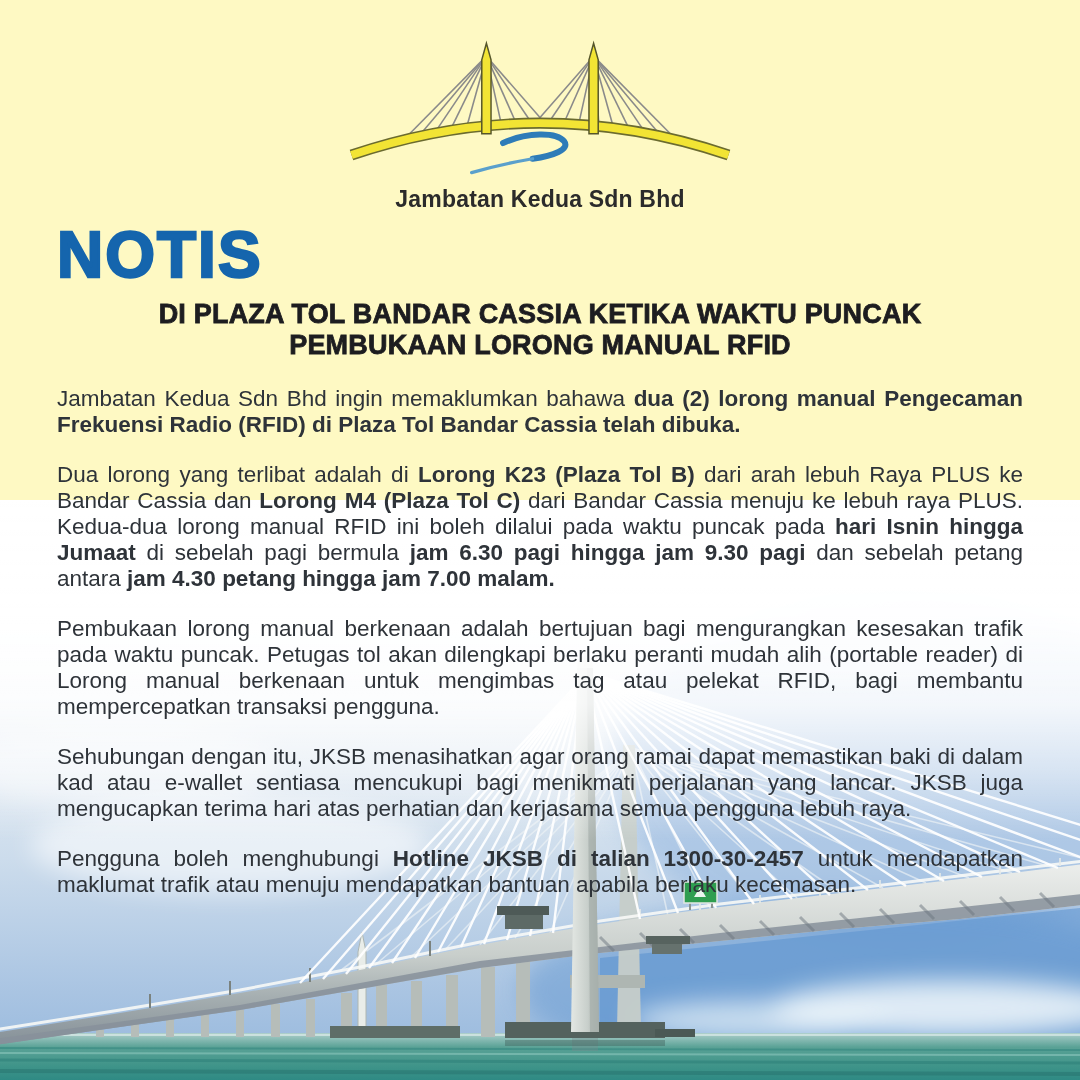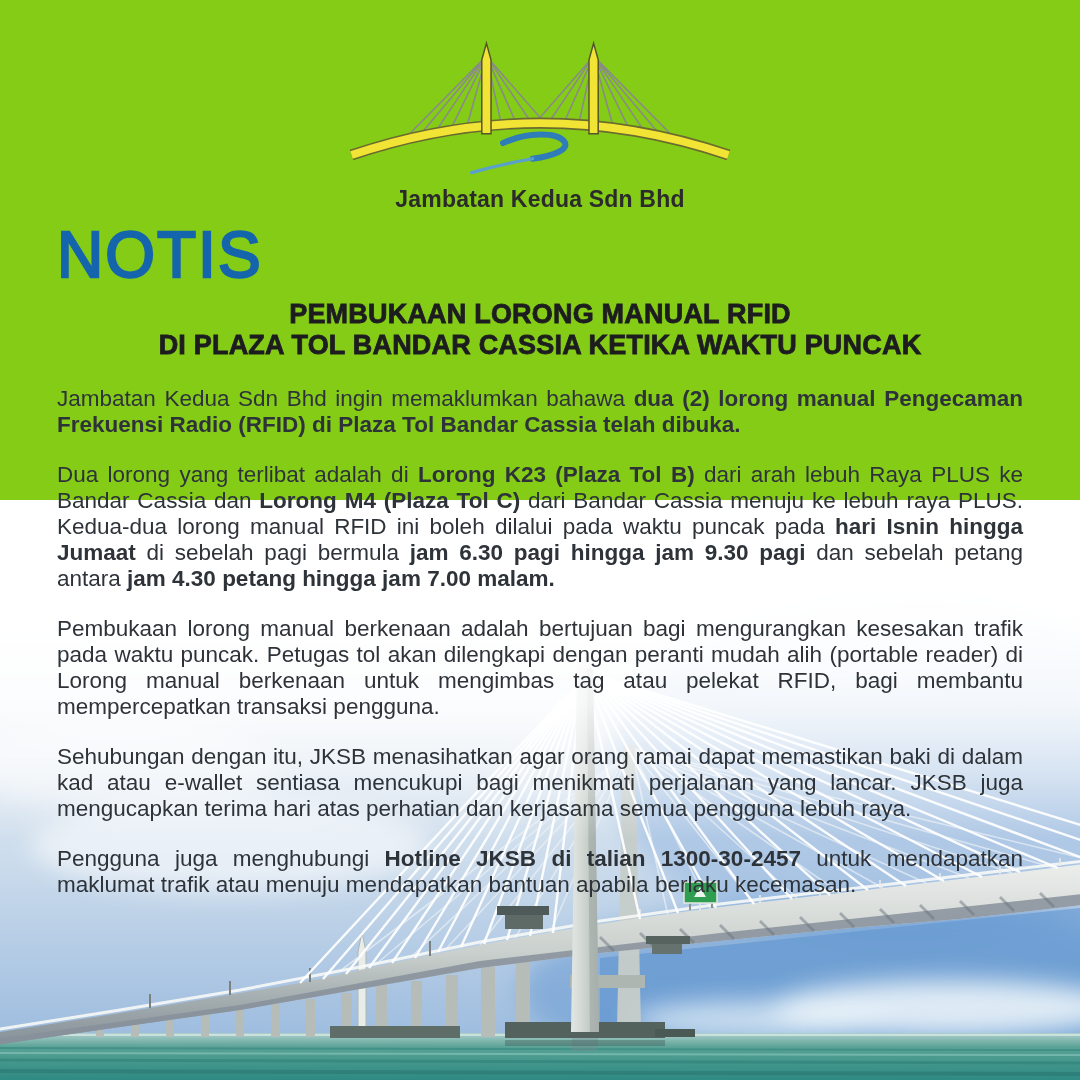--- a/index.html
+++ b/index.html
@@ -1,36 +1,36 @@
 <!DOCTYPE html>
 <html style="--heading-blue: #1565ad; --title-black: #1d1d20; --body-text: #2e3339; --logo-yellow: #f2e434; --logo-cable-gray: #8a8a8a; --logo-swoosh-blue: #2e7cb8; --logo-name-color: #2b2b2b; --photo-sky-blue: #8fb3da; --photo-water-teal: #3f9489; --photo-cable-white: #ffffff;"><head>
 <meta charset="utf-8">
 <style>
   html,body{margin:0;padding:0;background:#ffffff;}
   .page{
-    position:relative;width:1080px;height:1080px;overflow:hidden;background:#84cc16;
+    position:relative;width:1080px;height:1080px;overflow:hidden;background:#fef9c3;
     font-family:"Liberation Sans","DejaVu Sans",sans-serif;
   }
   
   .photo{position:absolute;left:0;bottom:0;width:1080px;height:580px;}
   .photo svg{display:block;width:1080px;height:580px;}
   .photo-fade{
     position:absolute;left:0;top:0;width:1080px;height:340px;pointer-events:none;
     background:linear-gradient(180deg,#ffffff 0%,rgba(255,255,255,0.97) 34%,rgba(255,255,255,0.82) 60%,rgba(255,255,255,0.45) 80%,rgba(255,255,255,0) 100%);
   }
   
   .content{position:absolute;inset:0;}
   .logo-wrap{width:100%;text-align:center;margin-top:34px;}
   .logo-wrap svg{display:inline-block;}
   .company-name{
     text-align:center;font-weight:700;font-size:23px;letter-spacing:0.2px;
     color:var(--logo-name-color,#2b2b2b);margin-top:2px;
   }
   .notis{
-    margin:10px 0 0 57px;font-size:64px;line-height:1;font-weight:400;
+    margin:10px 0 0 57px;font-size:64px;line-height:1;font-weight:700;
     letter-spacing:2px;color:var(--heading-blue,#1565ad);
     -webkit-text-stroke:2.4px var(--heading-blue,#1565ad);
   }
   .title{
     text-align:center;font-weight:700;font-size:27px;line-height:1.16;
     color:var(--title-black,#1d1d20);margin-top:12px;
     -webkit-text-stroke:0.8px var(--title-black,#1d1d20);
     letter-spacing:0.2px;
   }
   .paragraphs{margin:24px 57px 0 57px;}
@@ -285,26 +285,26 @@
           <path d="M170,118 C196,106 228,106 236,116 C243,125 224,132 202,135" stroke="#2e7cb8" stroke-width="6.5"></path>
           <path d="M202,135 C185,138 160,143 136,150" stroke="#5aa0cc" stroke-width="3.5"></path>
         </g>
       </svg>
       <div class="company-name">Jambatan Kedua Sdn Bhd</div>
     </div>
 
     <div class="notis">NOTIS</div>
 
     <div class="title">
+      <div>DI PLAZA TOL BANDAR CASSIA KETIKA WAKTU PUNCAK</div>
       <div>PEMBUKAAN LORONG MANUAL RFID</div>
-      <div>DI PLAZA TOL BANDAR CASSIA KETIKA WAKTU PUNCAK</div>
     </div>
 
     <div class="paragraphs">
         <p><span class="">Jambatan Kedua Sdn Bhd ingin memaklumkan bahawa </span><span class="b">dua (2) lorong manual Pengecaman Frekuensi Radio (RFID) di Plaza Tol Bandar Cassia telah dibuka.</span></p>
         <p><span class="">Dua lorong yang terlibat adalah di </span><span class="b">Lorong K23 (Plaza Tol B)</span><span class=""> dari arah lebuh Raya PLUS ke Bandar Cassia dan </span><span class="b">Lorong M4 (Plaza Tol C)</span><span class=""> dari Bandar Cassia menuju ke lebuh raya PLUS. Kedua-dua lorong manual RFID ini boleh dilalui pada waktu puncak pada </span><span class="b">hari Isnin hingga Jumaat</span><span class=""> di sebelah pagi bermula </span><span class="b">jam 6.30 pagi hingga jam 9.30 pagi</span><span class=""> dan sebelah petang antara </span><span class="b">jam 4.30 petang hingga jam 7.00 malam.</span></p>
-        <p><span class="">Pembukaan lorong manual berkenaan adalah bertujuan bagi mengurangkan kesesakan trafik pada waktu puncak. Petugas tol akan dilengkapi dengan peranti mudah alih </span><span class="i">(portable reader)</span><span class=""> di Lorong manual berkenaan untuk mengimbas tag atau pelekat RFID, bagi membantu mempercepatkan transaksi pengguna.</span></p>
+        <p><span class="">Pembukaan lorong manual berkenaan adalah bertujuan bagi mengurangkan kesesakan trafik pada waktu puncak. Petugas tol akan dilengkapi berlaku peranti mudah alih </span><span class="i">(portable reader)</span><span class=""> di Lorong manual berkenaan untuk mengimbas tag atau pelekat RFID, bagi membantu mempercepatkan transaksi pengguna.</span></p>
         <p><span class="">Sehubungan dengan itu, JKSB menasihatkan agar orang ramai dapat memastikan baki di dalam kad atau e-wallet sentiasa mencukupi bagi menikmati perjalanan yang lancar. JKSB juga mengucapkan terima hari atas perhatian dan kerjasama semua pengguna lebuh raya.</span></p>
-        <p><span class="">Pengguna juga menghubungi </span><span class="b">Hotline JKSB di talian 1300-30-2457</span><span class=""> untuk mendapatkan maklumat trafik atau menuju mendapatkan bantuan apabila berlaku kecemasan.</span></p>
+        <p><span class="">Pengguna boleh menghubungi </span><span class="b">Hotline JKSB di talian 1300-30-2457</span><span class=""> untuk mendapatkan maklumat trafik atau menuju mendapatkan bantuan apabila berlaku kecemasan.</span></p>
       </div>
 
   </div>
 </div>
 
 </body></html>

